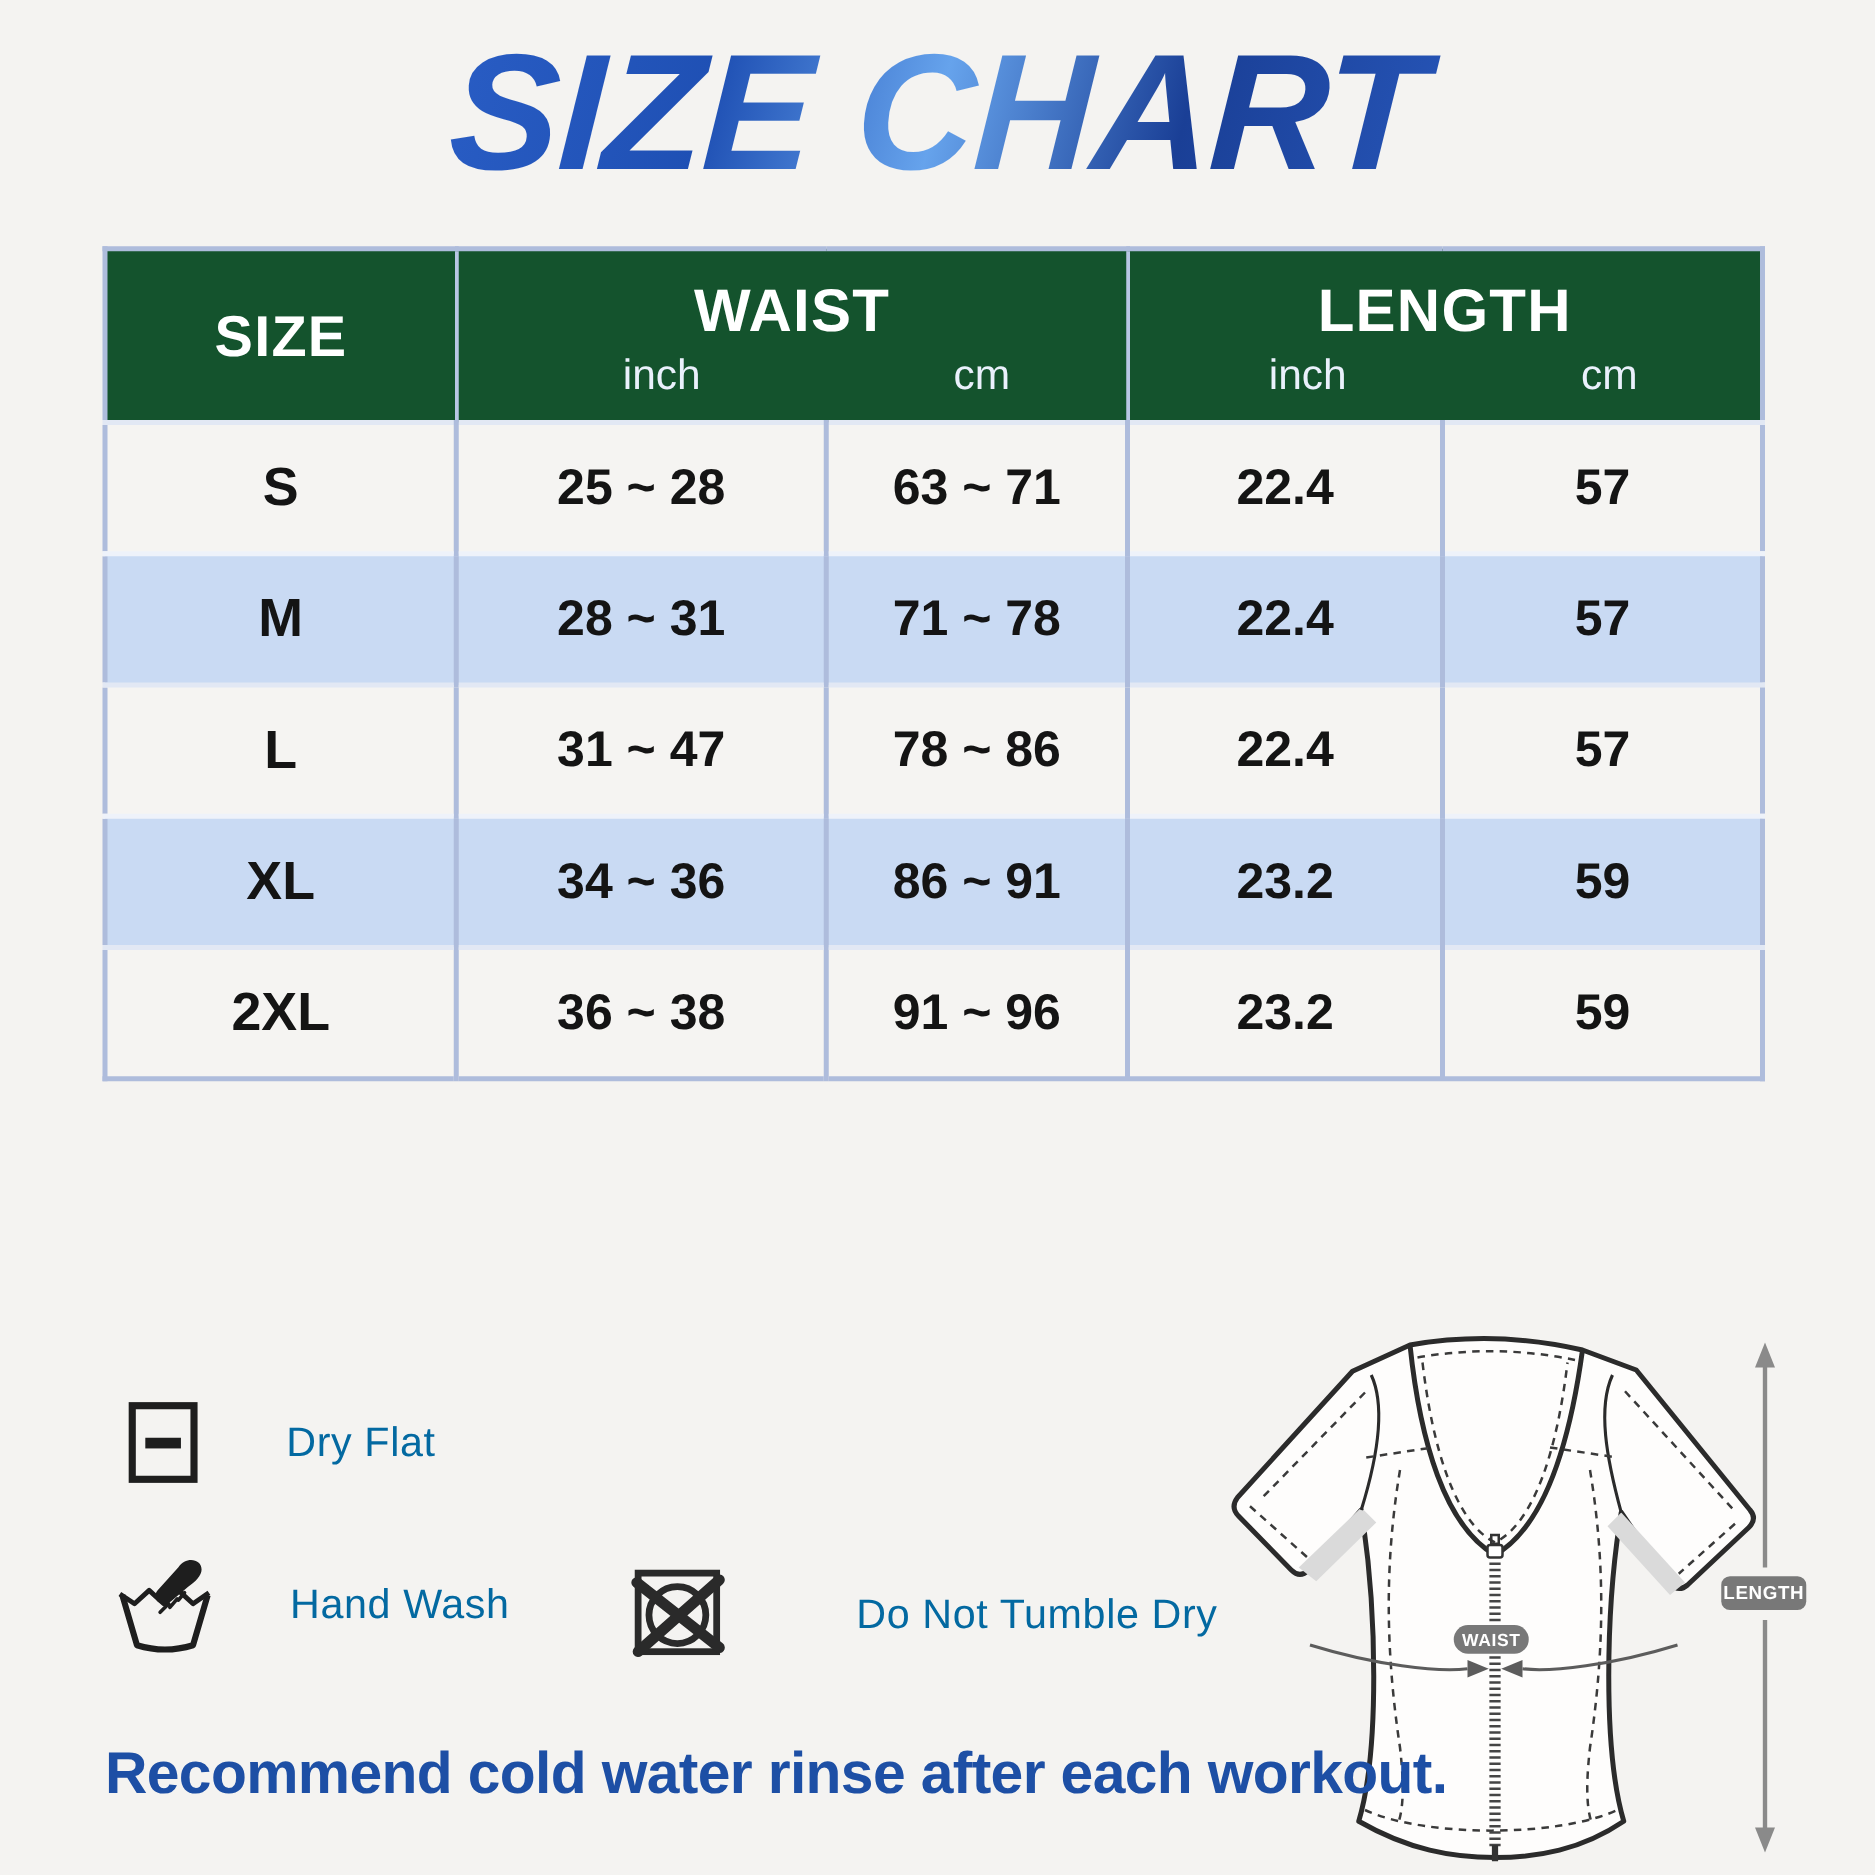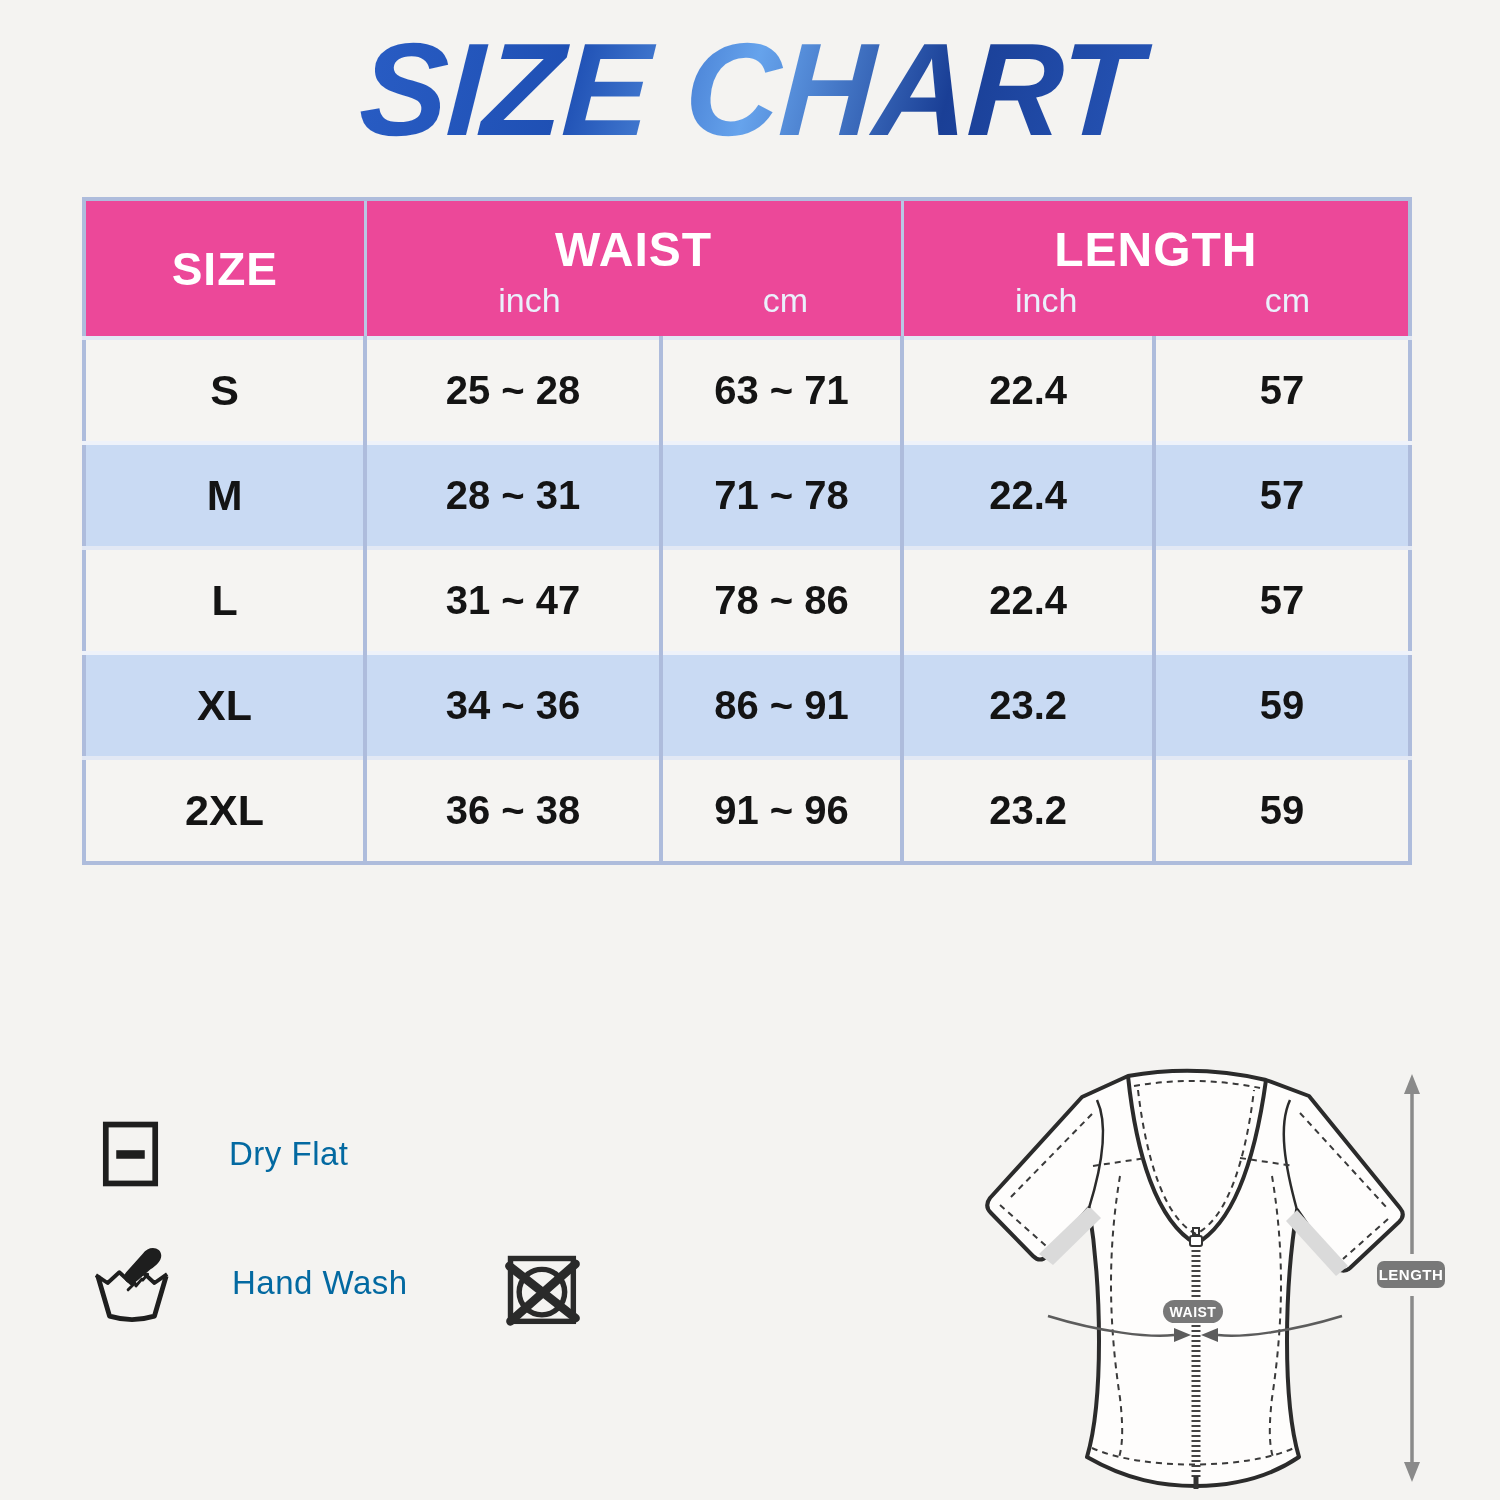--- a/index.html
+++ b/index.html
@@ -16,21 +16,21 @@
     -webkit-background-clip:text;background-clip:text;color:transparent;
     transform:skewX(-3deg);
   }
   
   table.size-table{
     position:absolute;left:82px;top:197px;width:1330px;
     border-collapse:collapse;table-layout:fixed;
     border:4px solid #aebcdc;
   }
   .size-table thead th{
-    background:#ec4899;color:#fff;height:135px;padding:0;vertical-align:middle;
+    background:#14532d;color:#fff;height:135px;padding:0;vertical-align:middle;
     border-right:3px solid #b9c6e4;
   }
   .size-table thead th:last-child{border-right:none;}
   .size-table .size-head{font-size:46px;font-weight:bold;letter-spacing:1px;}
   .group-wrap{display:flex;flex-direction:column;justify-content:center;height:100%;}
   .group-label{font-size:48px;font-weight:bold;letter-spacing:1px;text-align:center;margin-top:14px;}
   .units-row{display:flex;margin-top:4px;margin-bottom:10px;padding-left:22px;}
   .units-row span{font-size:34px;font-weight:400;color:#eaf1fc;text-align:center;}
   .u-waist-inch{width:55%;} .u-waist-cm{width:45%;}
   .u-len-inch{width:50%;}  .u-len-cm{width:50%;}
@@ -162,20 +162,21 @@
   </div>
 
   <div class="care-item" style="left:504px;top:1250px;height:82px;">
     <span class="care-icon">
       <svg width="78" height="78" viewBox="0 0 72 72">
         <rect x="6" y="6" width="58" height="58" fill="none" stroke="#2a2a2a" stroke-width="5"></rect>
         <circle cx="35" cy="37" r="21" fill="none" stroke="#2a2a2a" stroke-width="5"></circle>
         <path d="M5,13 L66,61 M66,11 L6,64" stroke="#2a2a2a" stroke-width="8" stroke-linecap="round"></path>
       </svg>
     </span>
+    <span class="label" style="margin-left:103px;">Do Not Tumble Dry</span>
   </div>
 
   <svg class="garment-svg" width="550" height="442" viewBox="0 0 550 442">
 
     <path d="M178,18 Q247,6 316,22 L359,38 L450,150 Q456,157 449,164 L400,210 Q393,216 386,209 L347,152 C339,200 337,240 337,283 C337,335 341,372 349,399 C315,422 280,428 246,428 C212,428 177,422 137,399 C145,372 149,335 149,283 C149,240 147,200 139,150 L97,198 Q90,205 83,198 L41,155 Q34,148 40,140 L132,39 Z" fill="#fefdfc" stroke="#2b2b2b" stroke-width="4" stroke-linejoin="round"></path>
 
     <path d="M89,196 L139,148 L151,160 L103,207 Z" fill="#dadada"></path>
     <path d="M398,208 L347,152 L336,163 L386,218 Z" fill="#dadada"></path>
 
     <path d="M178,18 C186,95 206,163 246,186 C286,163 306,95 316,22" fill="none" stroke="#2b2b2b" stroke-width="4"></path>
@@ -215,14 +216,15 @@
       <line x1="462" y1="32" x2="462" y2="196"></line>
       <line x1="462" y1="238" x2="462" y2="408"></line>
     </g>
     <polygon points="462,16 454,36 470,36" fill="#8a8a8a"></polygon>
     <polygon points="462,424 454,404 470,404" fill="#8a8a8a"></polygon>
   </svg>
 
   <div class="pill pill-waist">WAIST</div>
   <div class="pill pill-length">LENGTH</div>
 
+  <div class="footer-note">Recommend cold water rinse after each workout.</div>
 
 </div>
 
 </body></html>

